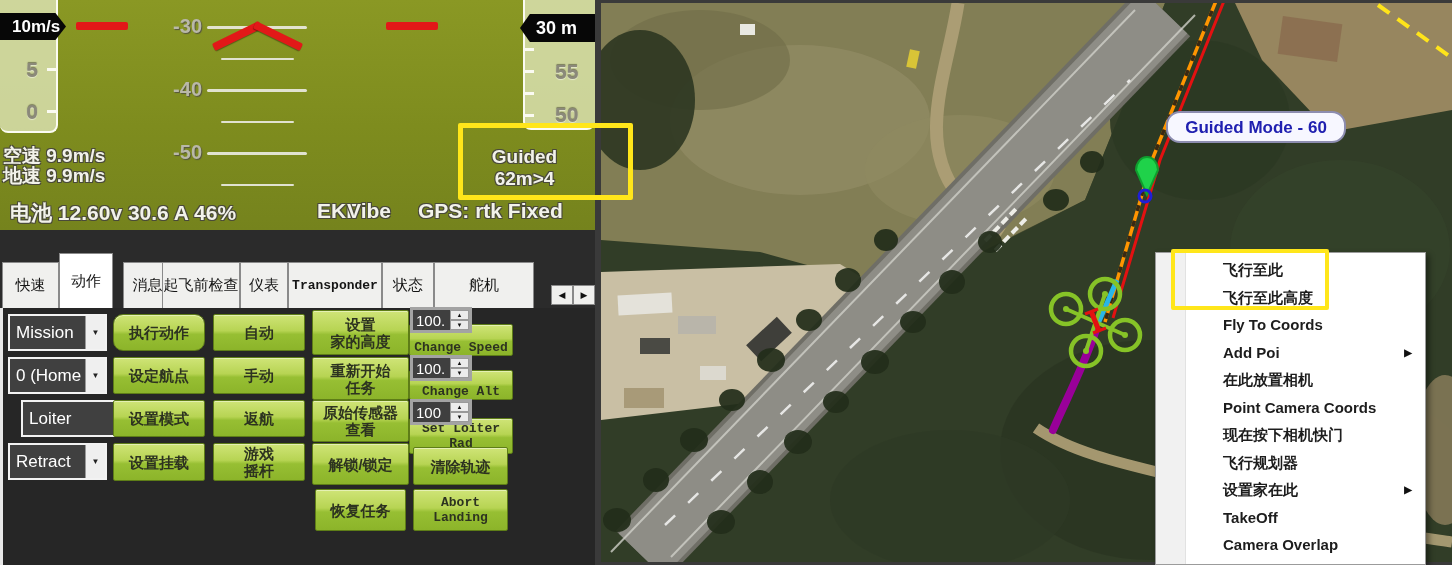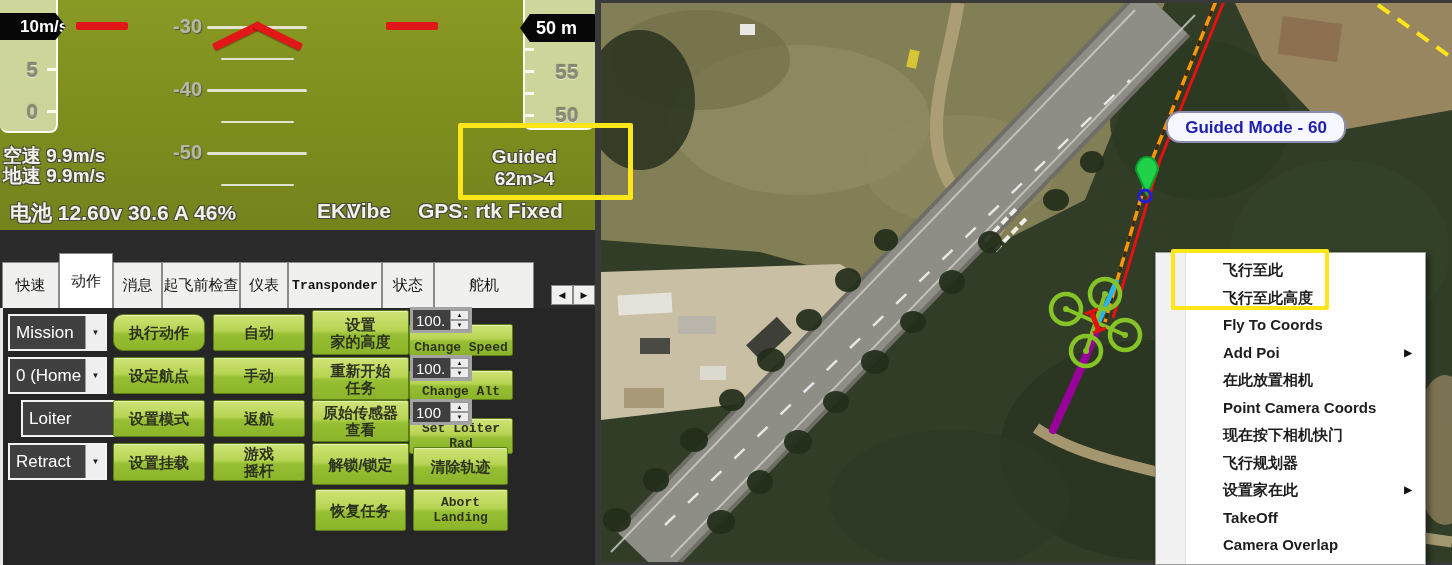--- a/index.html
+++ b/index.html
@@ -98,47 +98,47 @@
       <div class="redwing" style="left:386px;top:22px;"></div>
       <div class="redbar" style="left:211px;top:32px;width:52px;transform:rotate(-26deg);"></div>
       <div class="redbar" style="left:252px;top:32px;width:52px;transform:rotate(26deg);"></div>
 
       <div class="tape" style="left:0;top:0;width:58px;height:133px;border-right:2px solid #fbfbf2;border-bottom:2px solid #fbfbf2;border-radius:0 0 8px 8px;">
         <div class="tape-tick" style="right:0;top:68px;"></div>
         <div class="tape-tick" style="right:0;top:110px;"></div>
         <div class="tapenum" style="right:18px;top:58px;">5</div>
         <div class="tapenum" style="right:18px;top:100px;">0</div>
       </div>
-      <div class="chip" style="left:0;top:13px;width:66px;height:27px;font-size:17px;padding-left:20px;clip-path:polygon(0 0,84% 0,100% 50%,84% 100%,0 100%);">10m/s</div>
+      <div class="chip" style="left:0;top:13px;width:66px;height:27px;font-size:17px;padding-left:12px;clip-path:polygon(0 0,84% 0,100% 50%,84% 100%,0 100%);">10m/s</div>
 
       <div class="tape" style="left:523px;top:0;width:72px;height:130px;border-left:2px solid #fbfbf2;border-bottom:2px solid #fbfbf2;border-radius:0 0 8px 8px;">
         <div class="tape-tick" style="left:0;top:26px;"></div>
         <div class="tape-tick" style="left:0;top:48px;"></div>
         <div class="tape-tick" style="left:0;top:70px;"></div>
         <div class="tape-tick" style="left:0;top:92px;"></div>
         <div class="tape-tick" style="left:0;top:114px;"></div>
         <div class="tapenum" style="left:30px;top:60px;">55</div>
         <div class="tapenum" style="left:30px;top:103px;">50</div>
       </div>
-      <div class="chip" style="left:520px;top:14px;width:76px;height:28px;font-size:18px;padding-left:16px;clip-path:polygon(13% 0,100% 0,100% 100%,13% 100%,0 50%);">50 m</div>
+      <div class="chip" style="left:520px;top:14px;width:76px;height:28px;font-size:18px;padding-left:16px;clip-path:polygon(13% 0,100% 0,100% 100%,13% 100%,0 50%);">30 m</div>
 
       <div class="hudtxt" style="left:3px;top:143px;font-size:19px;">空速 9.9m/s</div>
       <div class="hudtxt" style="left:3px;top:163px;font-size:19px;">地速 9.9m/s</div>
       <div class="hudtxt" style="left:477px;top:146px;width:95px;text-align:center;font-size:19px;">Guided</div>
       <div class="hudtxt" style="left:477px;top:168px;width:95px;text-align:center;font-size:19px;">62m&gt;4</div>
       <div class="hudtxt" style="left:10px;top:199px;font-size:21px;">电池 12.60v 30.6 A 46%</div>
       <div class="hudtxt" style="left:274px;top:199px;font-size:21px;padding-left:43px;">EKF</div>
       <div class="hudtxt" style="left:347px;top:199px;font-size:21px;">Vibe</div>
       <div class="hudtxt" style="left:418px;top:199px;font-size:21px;">GPS: rtk Fixed</div>
     </div>
 
     <div class="tabbar">
       <div class="tab" style="left:2px;width:57px;">快速</div>
       <div class="tab active" style="left:59px;width:54px;">动作</div>
-      <div class="tab" style="left:113px;width:49px;text-align:center;">消息</div>
+      <div class="tab" style="left:123px;width:49px;text-align:center;">消息</div>
       <div class="tab" style="left:162px;width:78px;">起飞前检查</div>
       <div class="tab" style="left:240px;width:48px;">仪表</div>
       <div class="tab mono" style="left:288px;width:94px;">Transponder</div>
       <div class="tab" style="left:382px;width:52px;">状态</div>
       <div class="tab" style="left:434px;width:100px;">舵机</div>
       <div class="tabscroll" style="left:551px;">◀</div>
       <div class="tabscroll" style="left:573px;">▶</div>
     </div>
 
     <div class="content">

